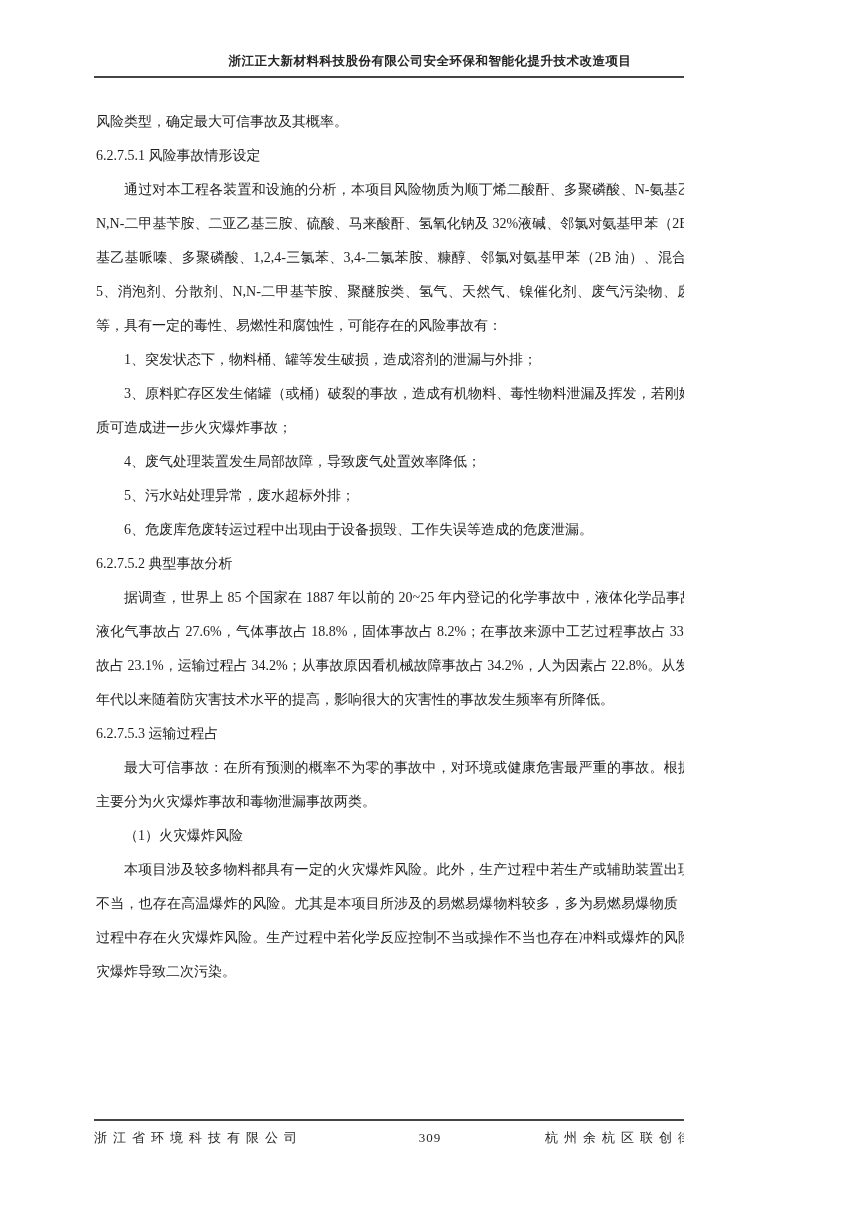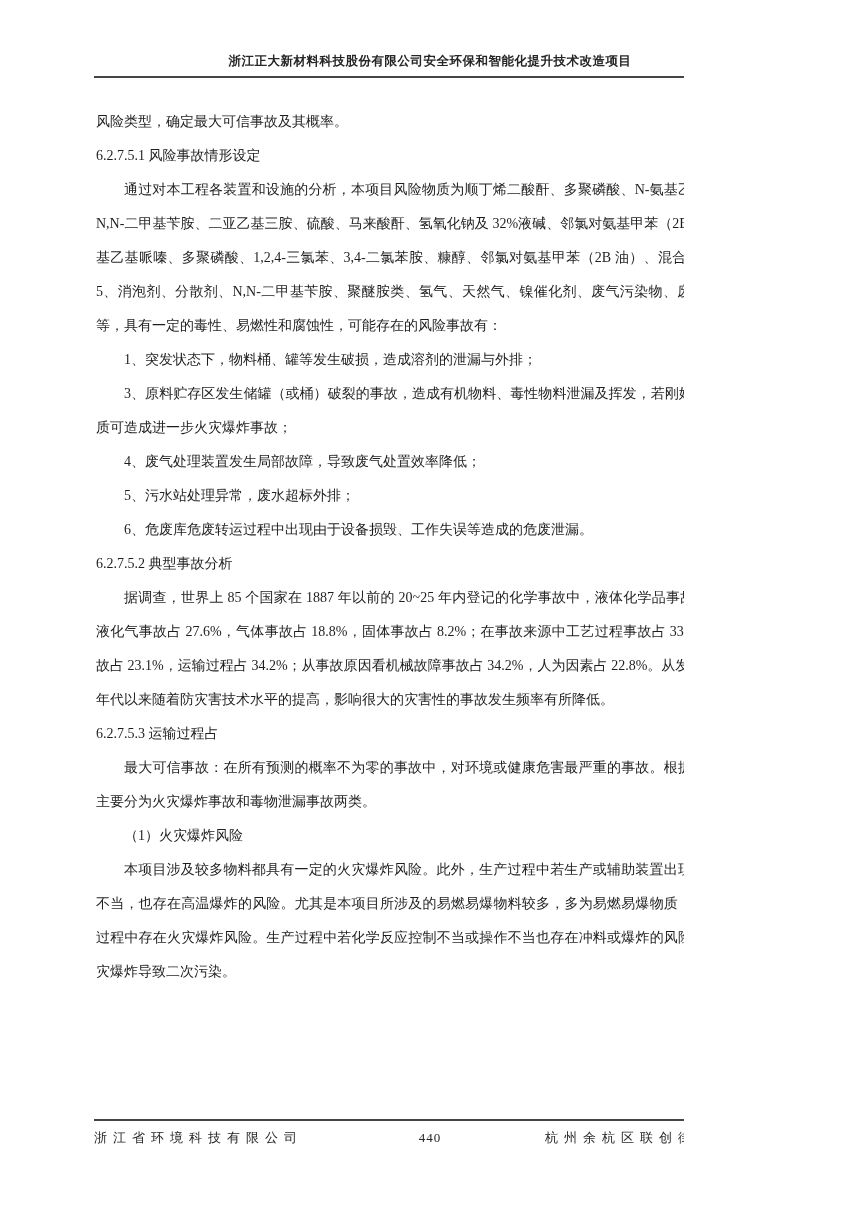--- a/index.html
+++ b/index.html
@@ -108,17 +108,17 @@
       <p class="heading">6.2.7.5.2 典型事故分析</p>
       <p class=" indent">据调查，世界上 85 个国家在 1887 年以前的 20~25 年内登记的化学事故中，液体化学品事故占 47.8%，液化气事故占 27.6%，气体事故占 18.8%，固体事故占 8.2%；在事故来源中工艺过程事故占 33.0%，贮存事故占 23.1%，运输过程占 34.2%；从事故原因看机械故障事故占 34.2%，人为因素占 22.8%。从发展趋势看 80 年代以来随着防灾害技术水平的提高，影响很大的灾害性的事故发生频率有所降低。</p>
       <p class="heading">6.2.7.5.3 运输过程占</p>
       <p class=" indent">最大可信事故：在所有预测的概率不为零的事故中，对环境或健康危害最严重的事故。根据事故类型，主要分为火灾爆炸事故和毒物泄漏事故两类。</p>
       <p class=" indent">（1）火灾爆炸风险</p>
       <p class=" indent">本项目涉及较多物料都具有一定的火灾爆炸风险。此外，生产过程中若生产或辅助装置出现故障或操作不当，也存在高温爆炸的风险。尤其是本项目所涉及的易燃易爆物料较多，多为易燃易爆物质，储存及运输过程中存在火灾爆炸风险。生产过程中若化学反应控制不当或操作不当也存在冲料或爆炸的风险，尤其是火灾爆炸导致二次污染。</p>
     </div>
 
   <div class="page-footer">
     <span class="footer-company">浙江省环境科技有限公司</span>
-    <span class="footer-page-number">440</span>
+    <span class="footer-page-number">309</span>
     <span class="footer-address">杭州余杭区联创街 199 号</span>
   </div>
 
 </div>
 
 </body></html>

